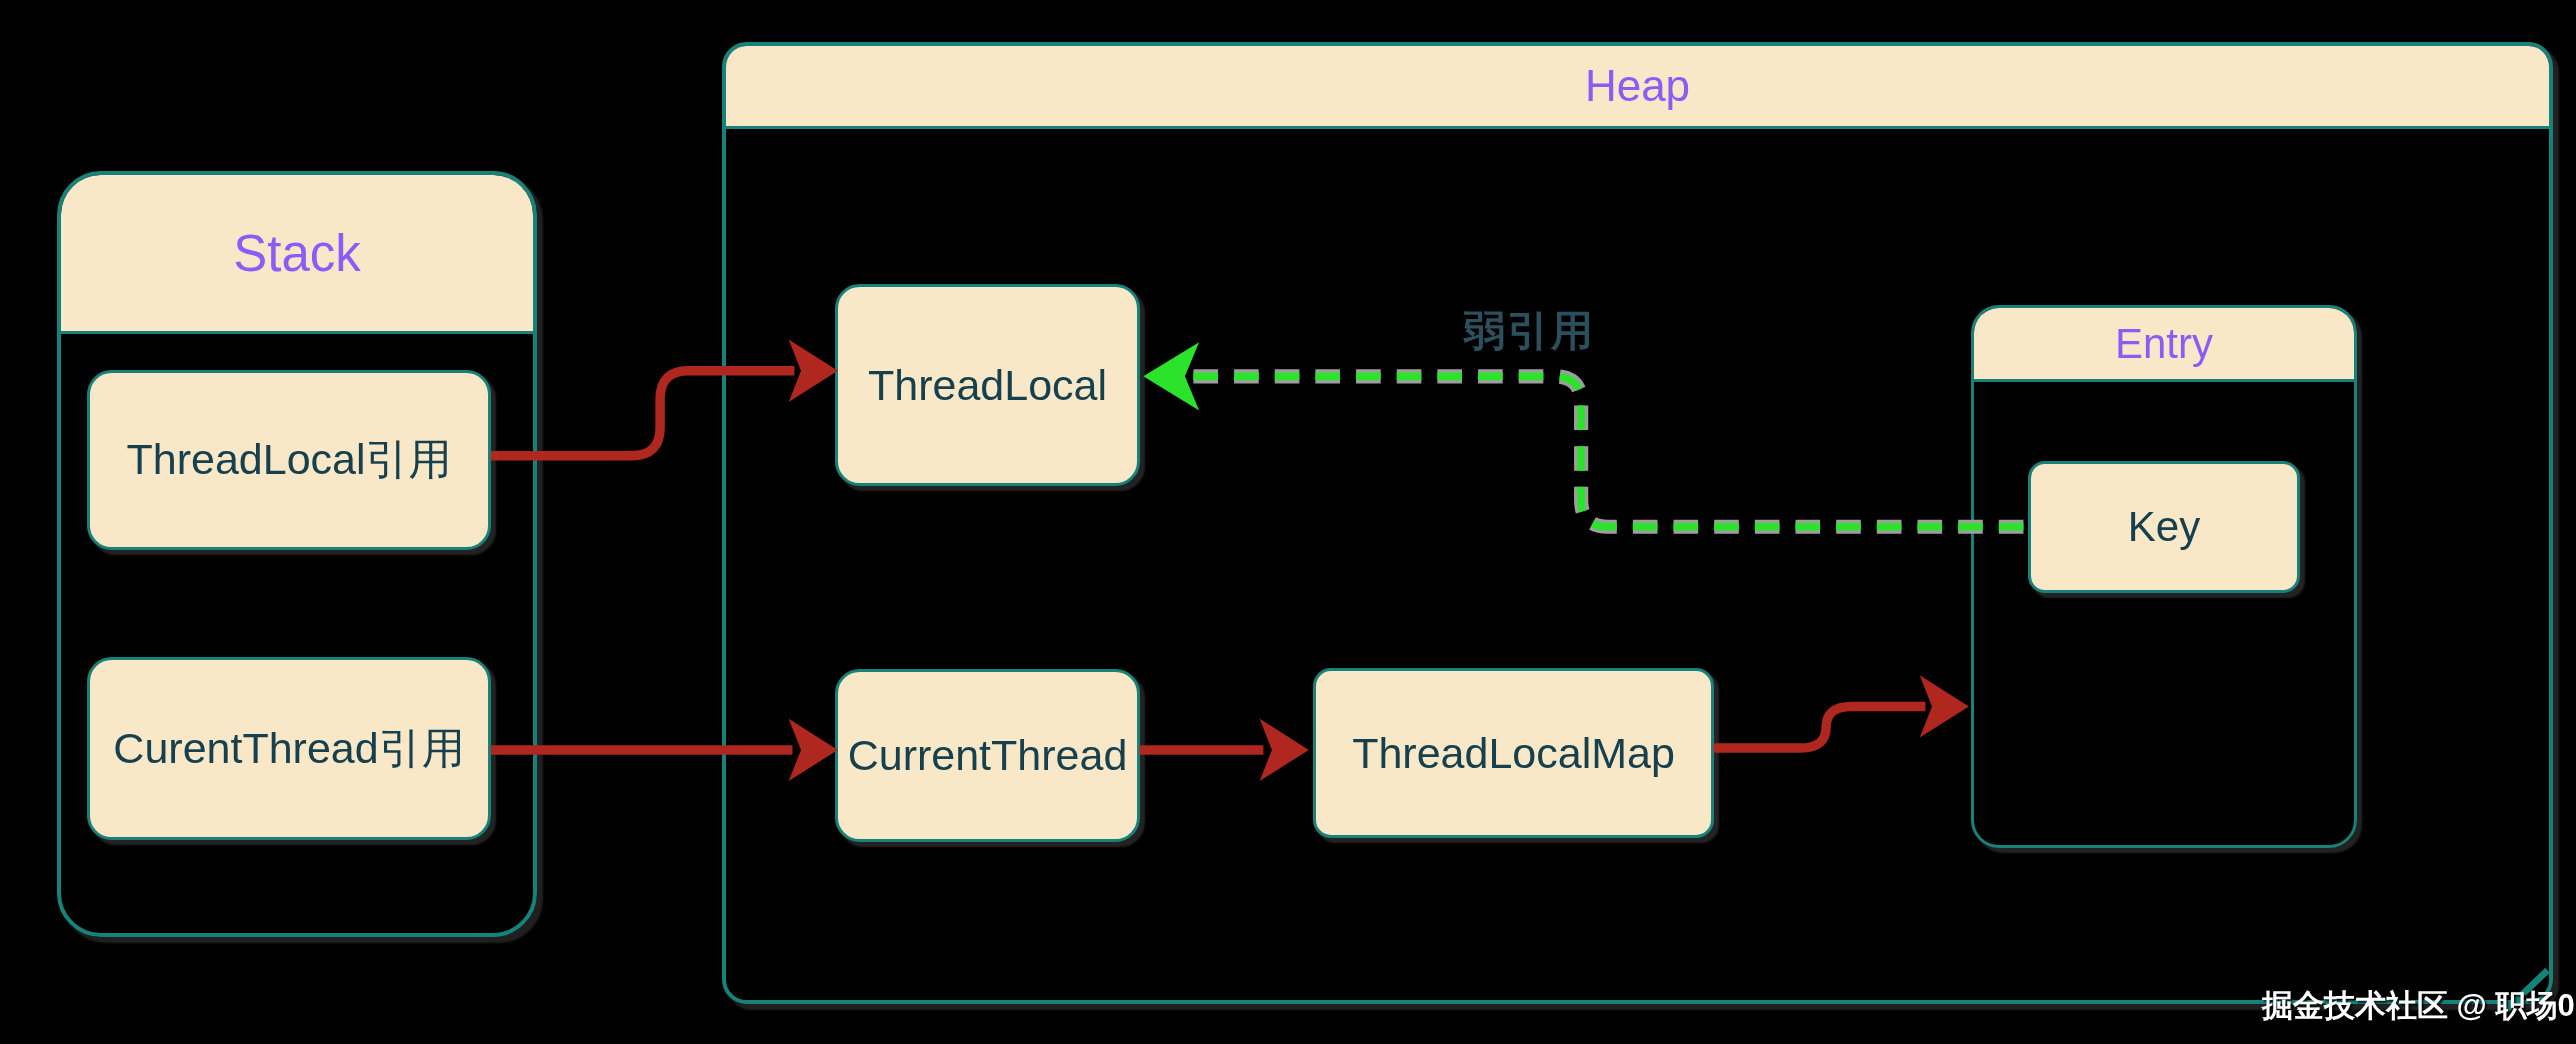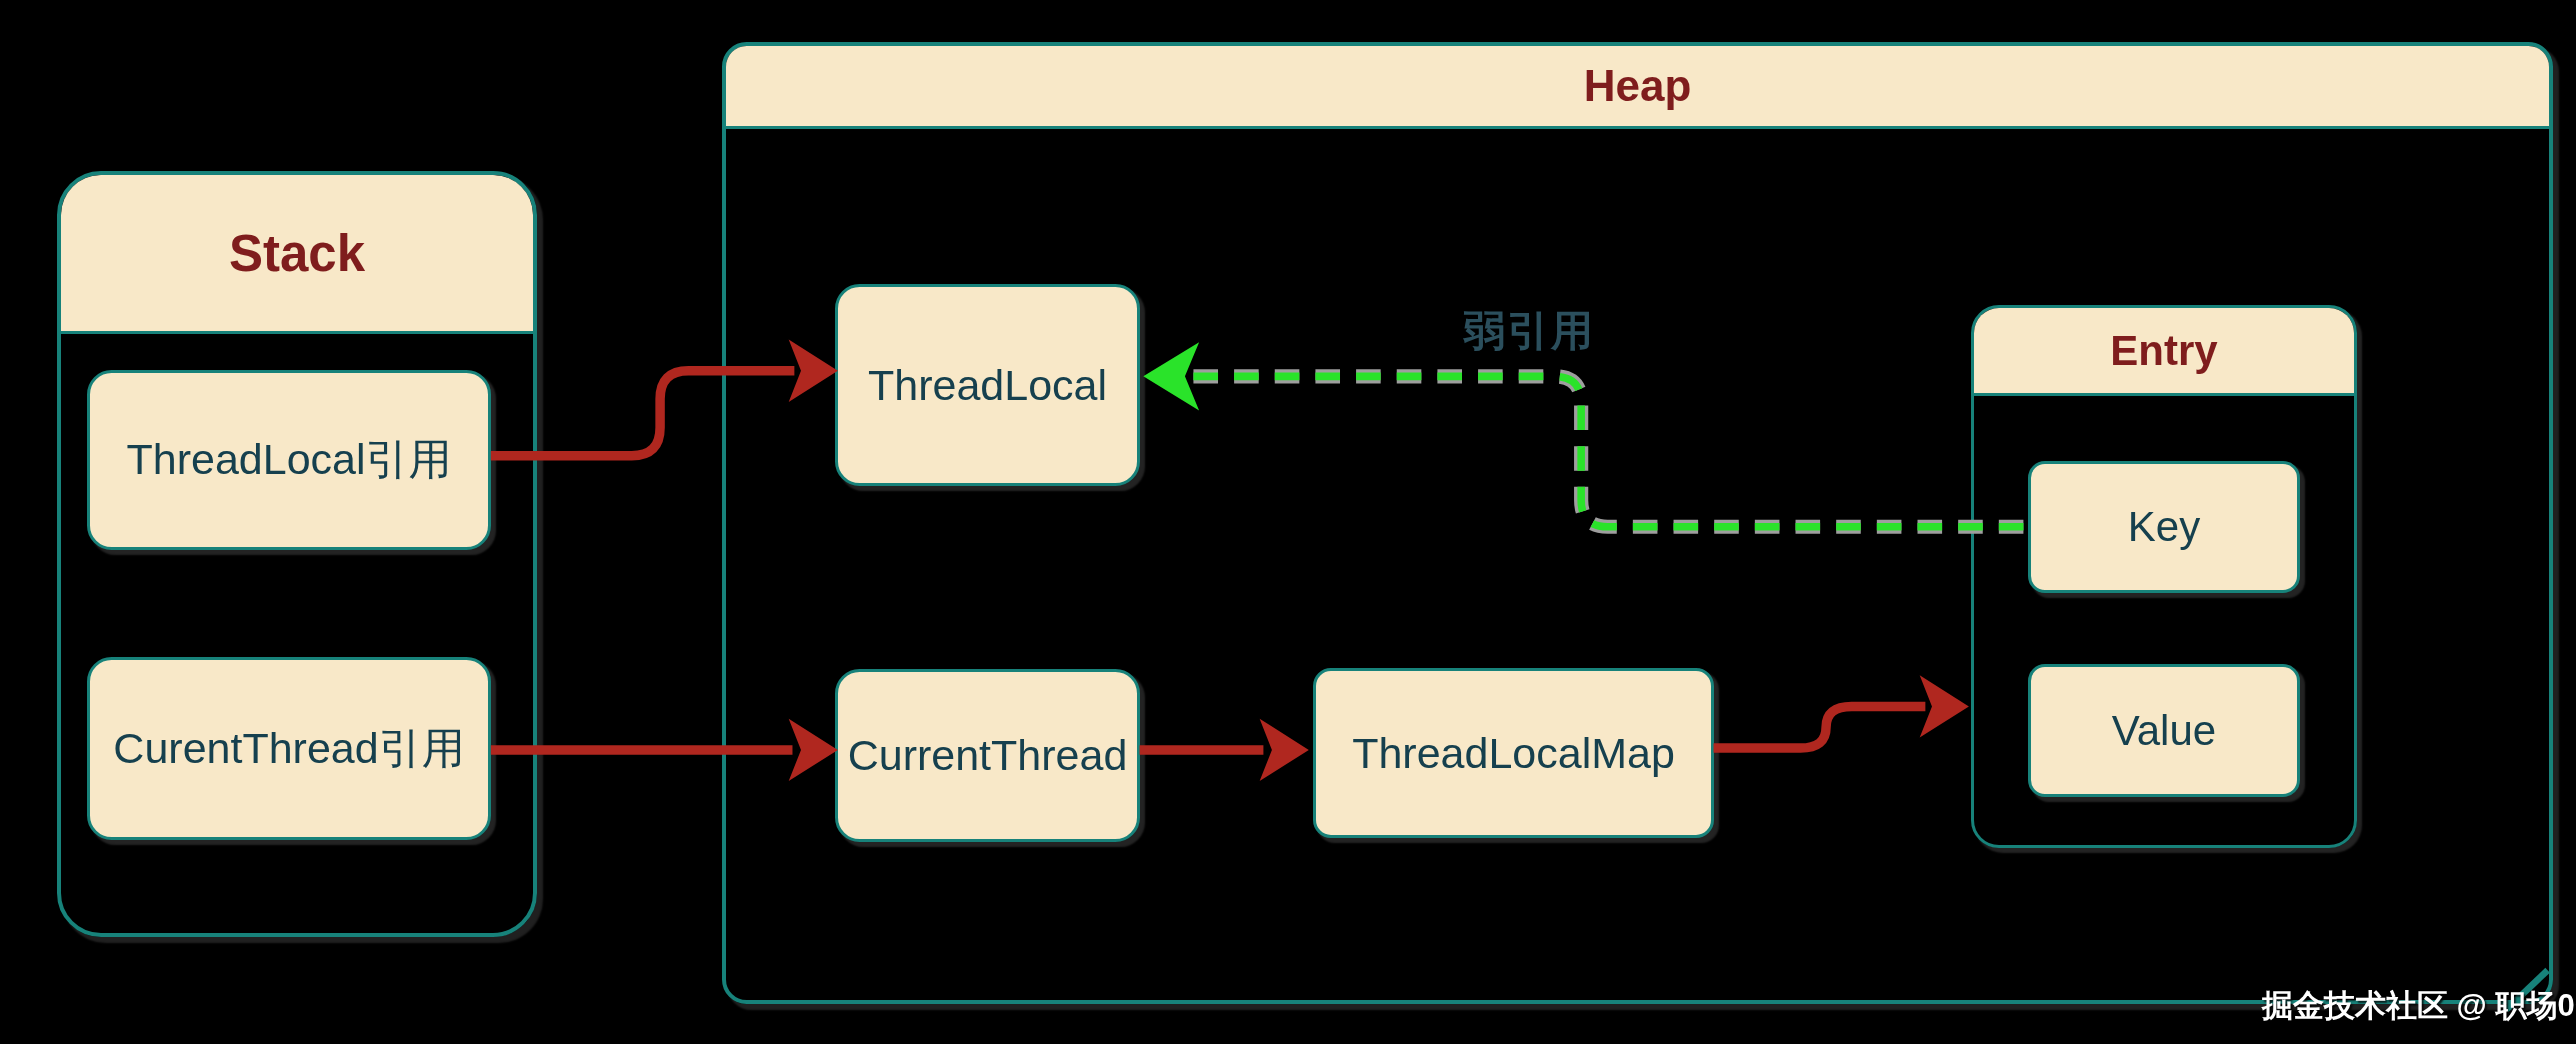--- a/index.html
+++ b/index.html
@@ -20,22 +20,22 @@
     box-shadow:5.7px 5.7px 1.9px rgba(115,115,115,0.28);
   }
   .container-header{
     width:100%;
     background:#f8e8c8;
     border-bottom:3.8px solid #17827a;
     display:flex;align-items:center;justify-content:center;
     box-sizing:border-box;
   }
   .container-title{
-    font-weight:bold;
-    color:#7f1d1d;
+    font-weight:normal;
+    color:#8b5cf6;
   }
   
   .node{
     position:absolute;
     background:#f8e8c8;
     border:3.8px solid #17827a;
     border-radius:24.6px;
     box-sizing:border-box;
     display:flex;align-items:center;justify-content:center;
     color:#16404e;
@@ -43,21 +43,21 @@
     z-index:2;
     box-shadow:4.7px 4.7px 1.9px rgba(115,115,115,0.3);
   }
   #stack-container{left:57px;top:171px;width:480px;height:766px;border-radius:44px;z-index:1;}
   #stack-header{height:159px;border-top-left-radius:38px;border-top-right-radius:38px;}
   #stack-title{font-size:51px;}
   #heap-container{left:722px;top:42px;width:1831px;height:962px;border-radius:24.6px;z-index:1;}
   #heap-header{height:83px;}
   #heap-title{font-size:44px;}
   #entry-container{left:1971px;top:305px;width:386px;height:543px;border-radius:28px;border-width:3.8px;z-index:1;box-shadow:4.7px 4.7px 1.9px rgba(115,115,115,0.3);}
-  #entry-header{height:88px;}
+  #entry-header{height:74px;}
   #entry-title{font-size:42px;}
 
   #node-threadlocal-ref {left:87px;  top:370px; width:404px; height:180px;text-align:right;}
   #node-curentthread-ref{left:87px;  top:657px; width:404px; height:183px;}
   #node-threadlocal     {left:835px; top:284px; width:305px; height:202px;}
   #node-currentthread   {left:835px; top:669px; width:305px; height:173px;}
   #node-threadlocalmap  {left:1313px;top:668px; width:401px; height:170px;border-radius:18px;}
   #node-key  {left:2028px;top:461px;width:272px;height:132px;border-radius:17px;font-size:42px;}
   #node-value{left:2028px;top:664px;width:272px;height:133px;border-radius:17px;font-size:42px;}
 
@@ -110,21 +110,20 @@
   </div>
 
   <div class="node" id="node-threadlocal-ref">ThreadLocal引用</div>
   <div class="node" id="node-curentthread-ref">CurentThread引用</div>
 
   <div class="node" id="node-threadlocal">ThreadLocal</div>
   <div class="node" id="node-currentthread">CurrentThread</div>
   <div class="node" id="node-threadlocalmap">ThreadLocalMap</div>
 
   <div class="node" id="node-key">Key</div>
-  <div class="node" id="node-value">Value</div>
 
   <svg id="arrows" viewBox="0 0 2724 1104" xmlns="http://www.w3.org/2000/svg">
 
     <g>
       <path class="red-line" d="M 519 482 L 668 482 Q 698 482 698 452 L 698 422 Q 698 392 728 392 L 840 392"></path>
       <path class="red-head" d="M 886 392 L 834 359 L 847 392 L 834 425 Z"></path>
     </g>
 
     <g>
       <path class="red-line" d="M 519 793 L 838 793"></path>

